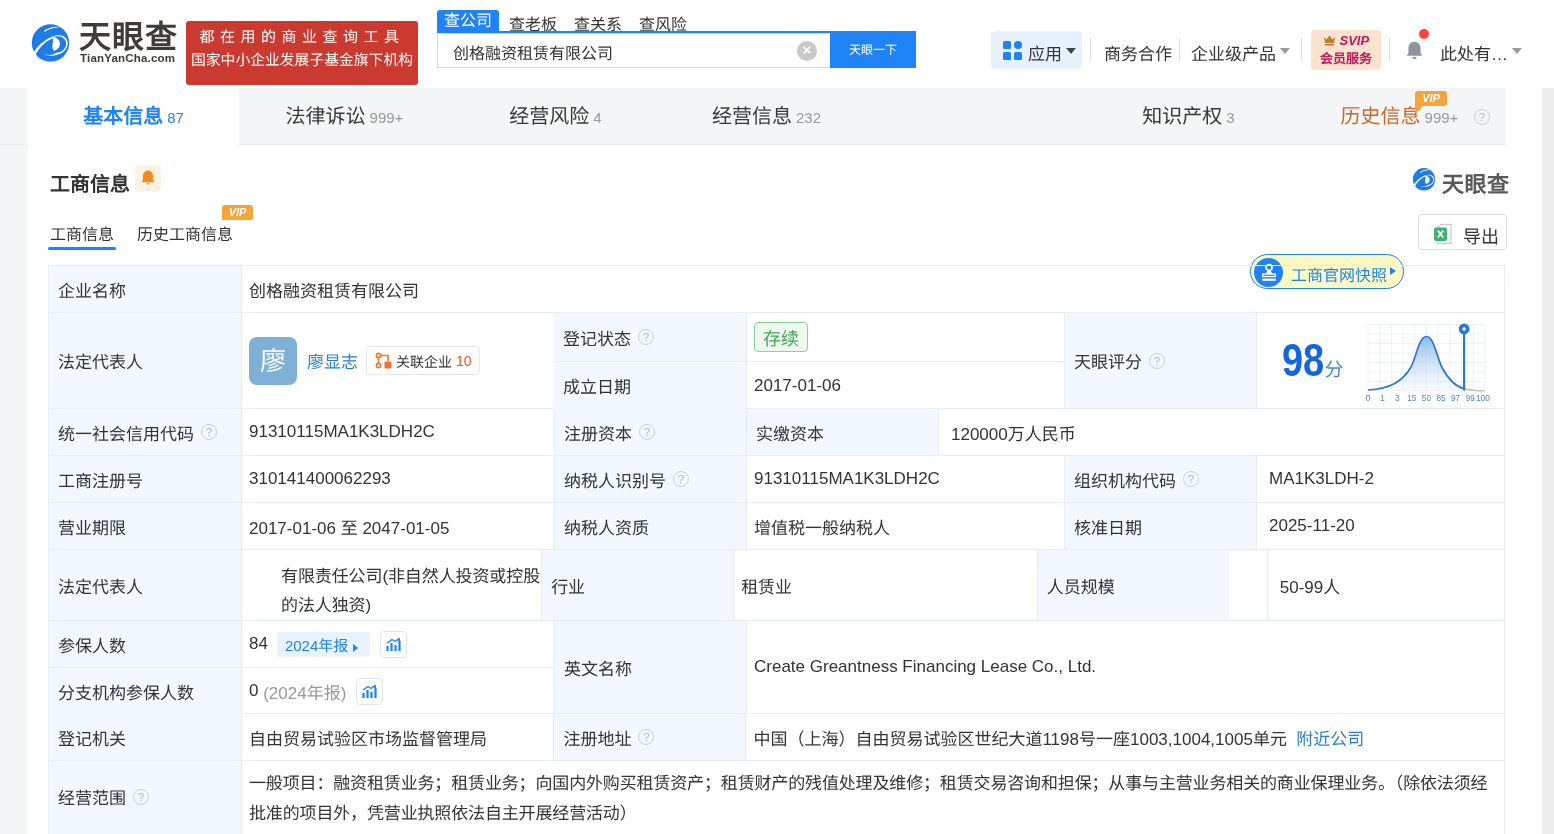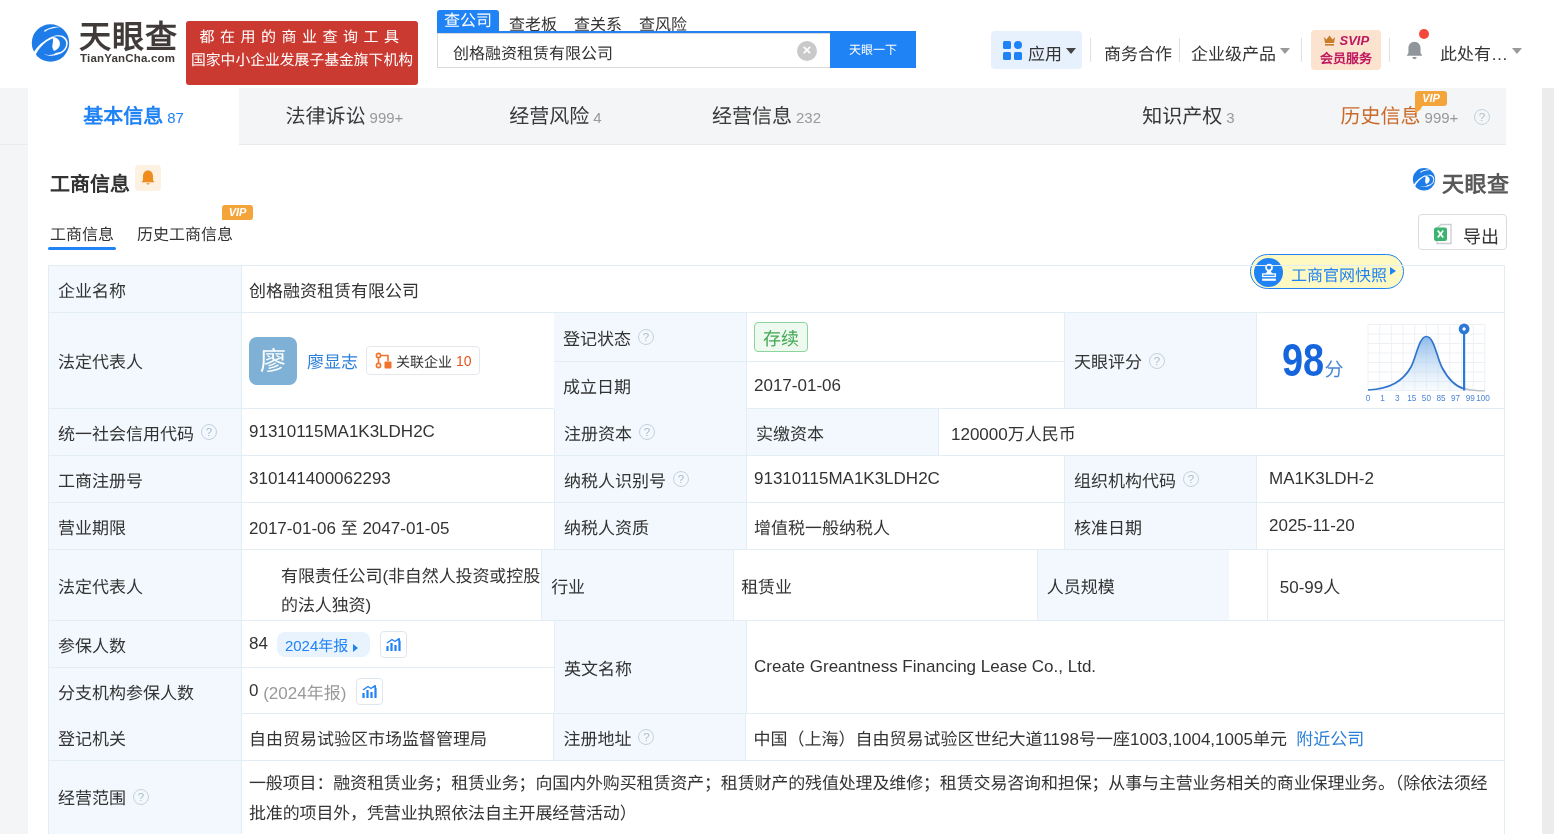--- a/index.html
+++ b/index.html
@@ -261,21 +261,21 @@
     <div class="cell lbl">行业</div>
     <div class="cell val" style="width:318px;">租赁业</div>
     <div class="cell lbl">人员规模</div>
     <div class="cell val" style="width:248px;padding-left:12px;margin-left:38px;">50-99人</div>
   </div>
 
   <div class="row" style="height:93px;">
     <div style="width:505px;flex:none;">
       <div style="display:flex;height:46px;">
         <div class="cell lbl" style="height:46px;">参保人数</div>
-        <div class="cell val" style="width:313px;height:46px;">84<span style="background:#e8f3fe;color:#1f82f5;border-radius:8px;padding:2px 8px;margin-left:9px;font-size:15px;white-space:nowrap;">2024年报 <span style="display:inline-block;width:0;height:0;border:4px solid transparent;border-left:5px solid #1f82f5;vertical-align:-1px;margin-left:1px;"></span></span><span class="ic">
+        <div class="cell val" style="width:313px;height:46px;">84<span style="background:#e8f3fe;color:#1f82f5;border-radius:3px;padding:2px 8px;margin-left:9px;font-size:15px;white-space:nowrap;">2024年报 <span style="display:inline-block;width:0;height:0;border:4px solid transparent;border-left:5px solid #1f82f5;vertical-align:-1px;margin-left:1px;"></span></span><span class="ic">
               <svg width="15" height="15" viewBox="0 0 15 15">
                 <path d="M1.5 14 L1.5 9 M5.5 14 L5.5 6 M9.5 14 L9.5 8" stroke="#1f82f5" stroke-width="2.2"></path>
                 <path d="M13.5 14 L13.5 4" stroke="#1f82f5" stroke-width="2.2"></path>
                 <path d="M1 6 L6 2.5 L9 4.5 L13 1.5" stroke="#1f82f5" stroke-width="1.4" fill="none"></path>
                 <path d="M13.8 0.8 L14.2 4.2 L10.8 3.2 Z" fill="#1f82f5"></path>
               </svg>
             </span></div>
       </div>
       <div style="display:flex;height:47px;border-top:1px solid #e3edf4;">
         <div class="cell lbl" style="height:46px;">分支机构参保人数</div>

